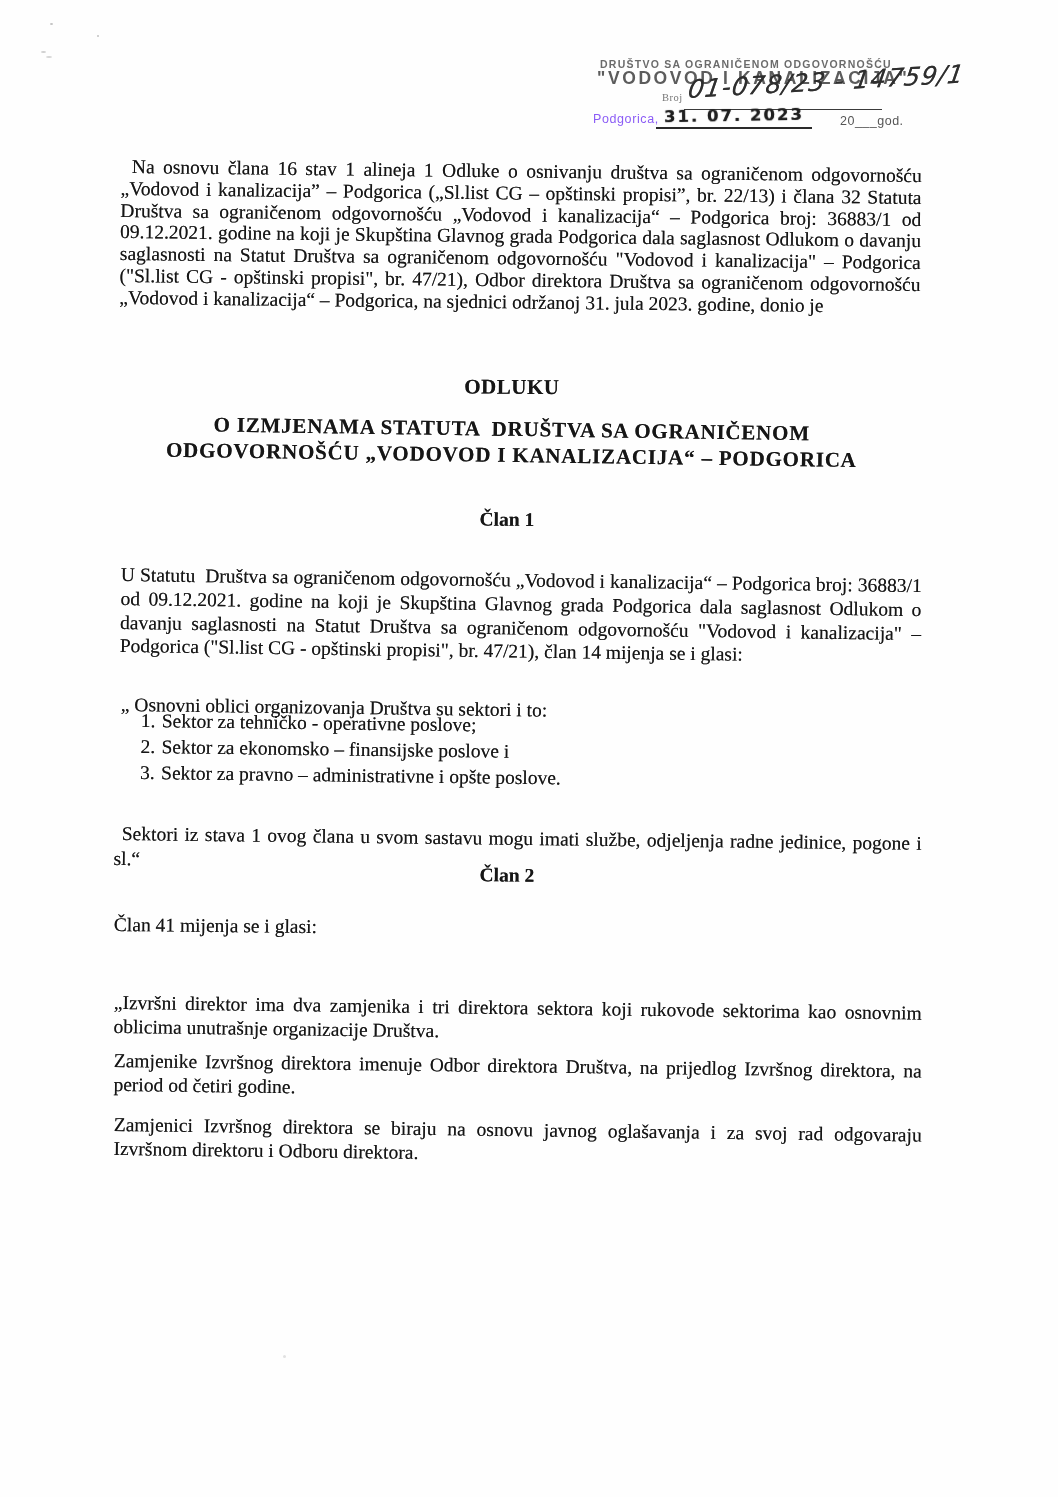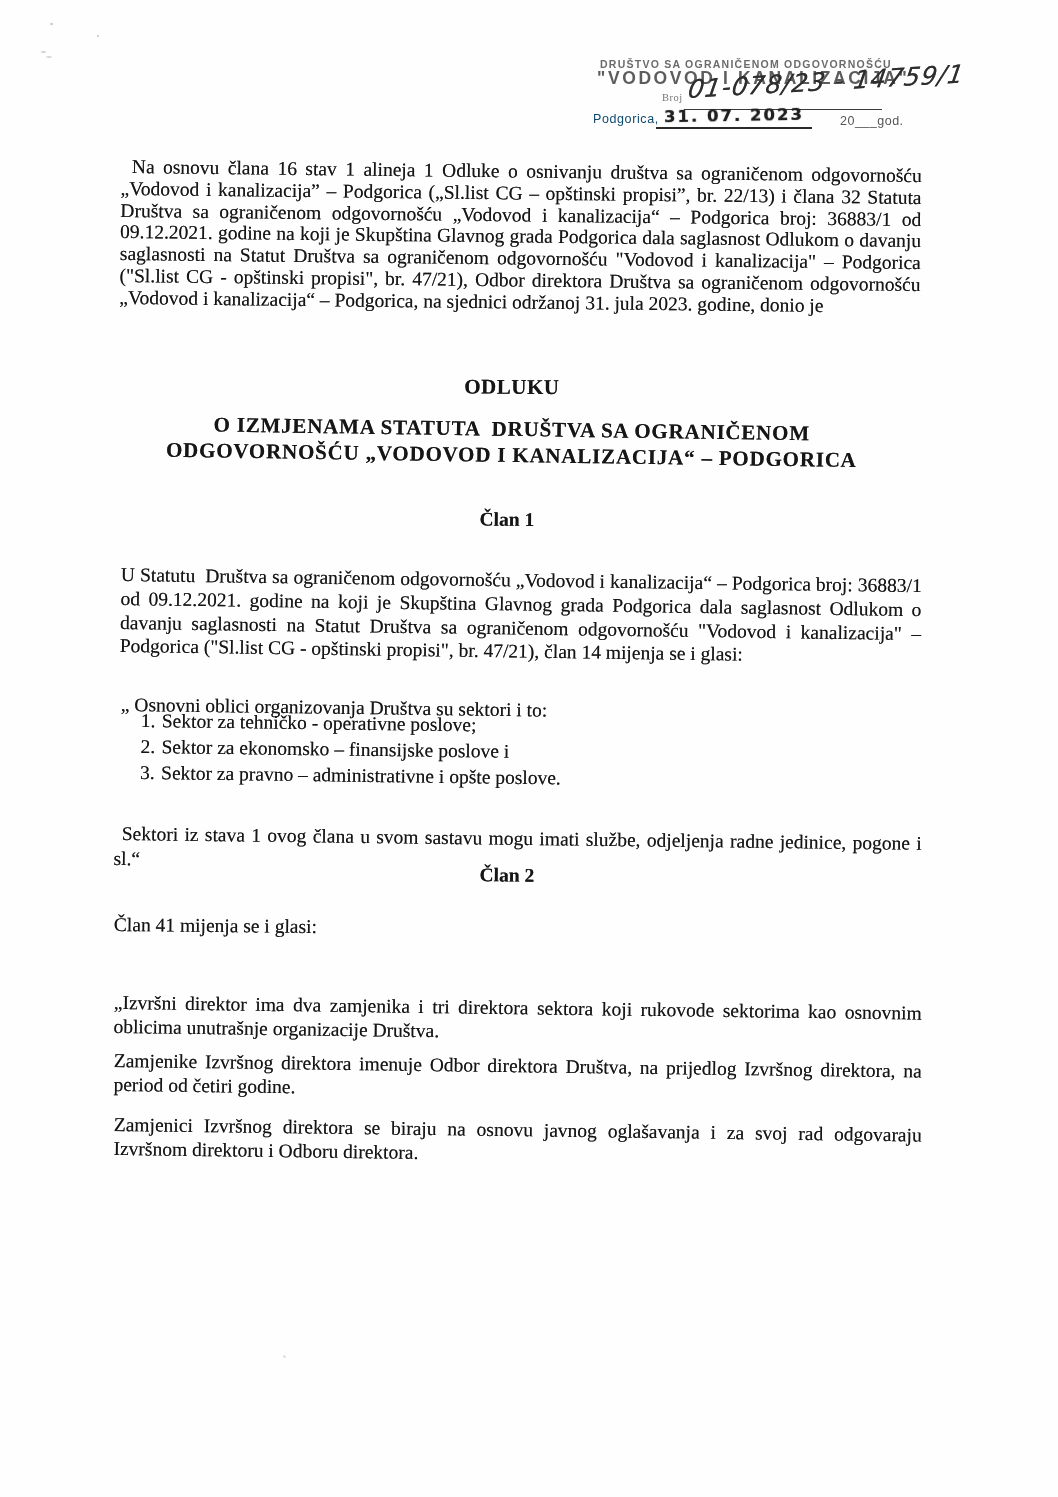--- a/index.html
+++ b/index.html
@@ -56,21 +56,21 @@
     font-family: "DejaVu Sans", sans-serif;
     font-style: italic; font-size: 25px; color: #2e2e2e;
     letter-spacing: 1px;
     transform: rotate(-3.2deg) skewX(-12deg);
     transform-origin: 0 100%;
     text-shadow: 0 0 0.6px rgba(40,40,40,0.7);
   }
   .pg-label {
     left: 1px; top: 60px;
     font-family: "Liberation Sans", sans-serif;
-    font-size: 12.5px; color: #0c4a6e; letter-spacing: 0.6px;
+    font-size: 12.5px; color: #8b5cf6; letter-spacing: 0.6px;
     filter: blur(0.3px);
   }
   .date-wrap {
     left: 64px; top: 54px;
     padding: 0 8px 2px 8px;
     border-bottom: 2px solid #2a2a2a;
     text-align: center;
   }
   .date-text {
     display: inline-block;

